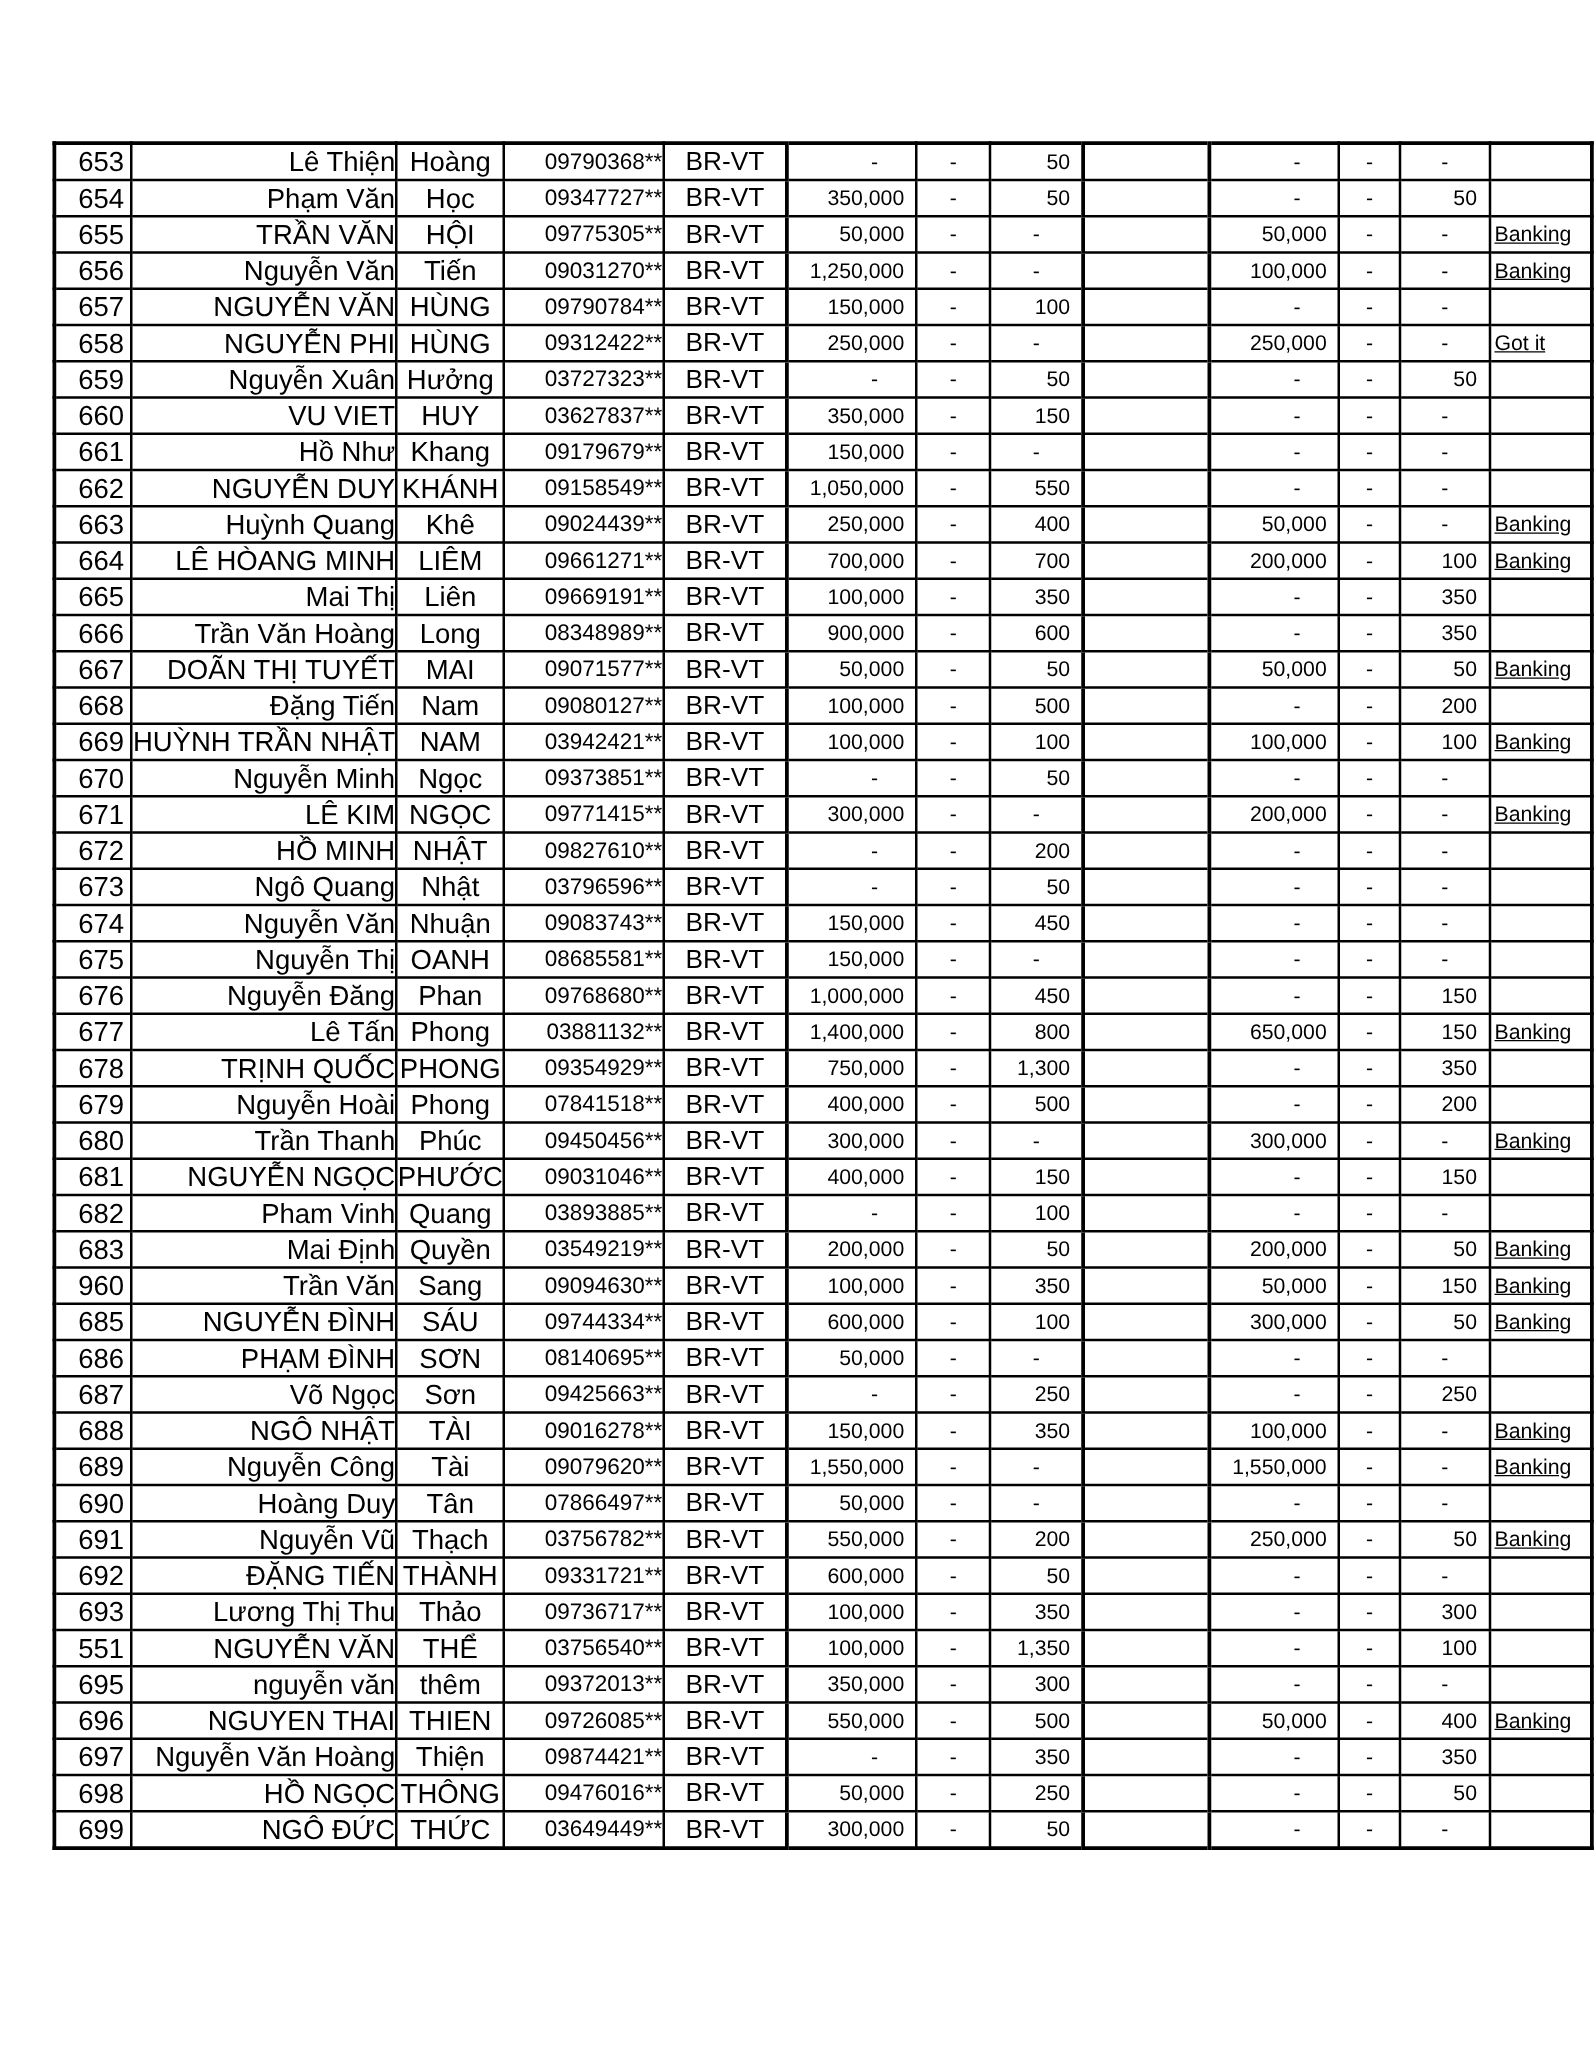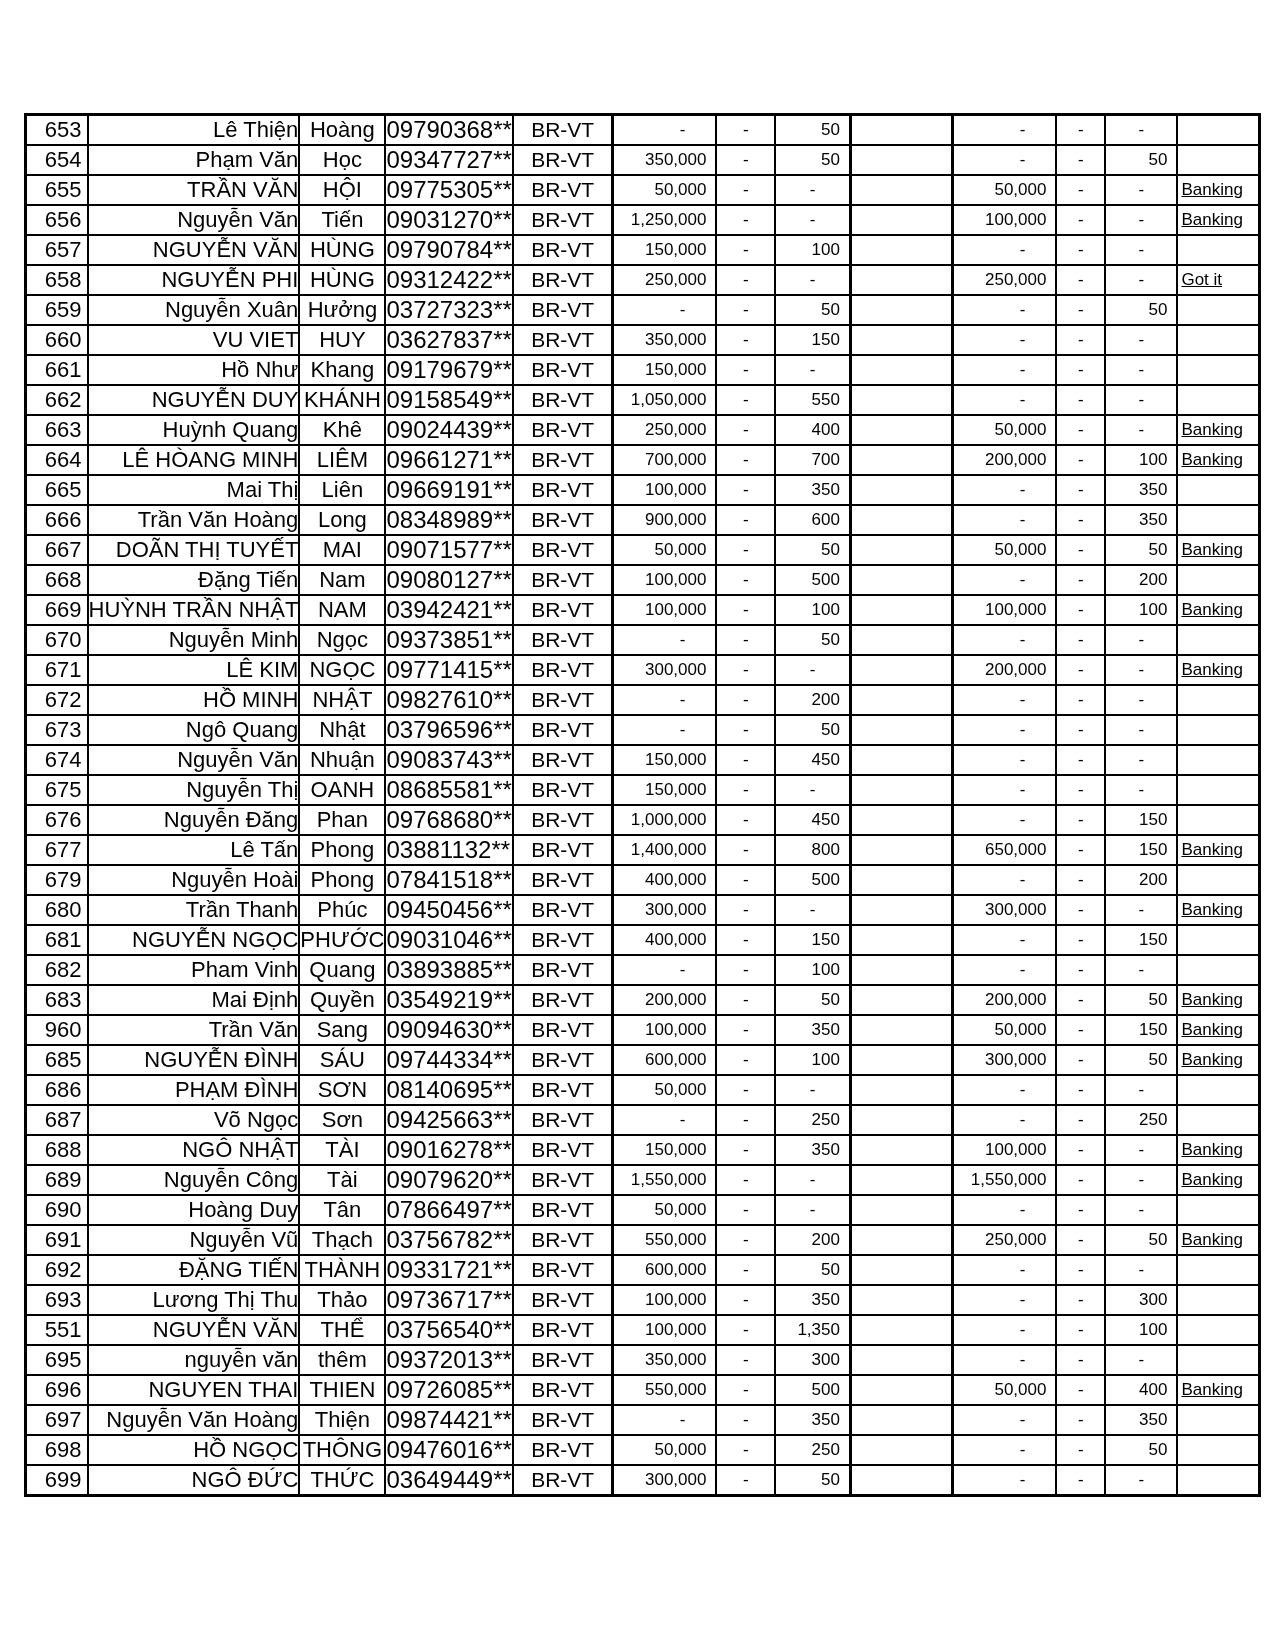--- a/index.html
+++ b/index.html
@@ -2,40 +2,40 @@
 <html><head>
 <meta charset="utf-8">
 <style>
   html,body{margin:0;padding:0;}
   body{
     width:1275px;height:1650px;background:#ffffff;color:#000000;
     font-family:"Liberation Sans","DejaVu Sans",sans-serif;
     position:relative;overflow:hidden;
   }
   table.sheet{
-    position:absolute;left:24px;top:113px;
+    position:absolute;left:42px;top:113px;
     border-collapse:collapse;table-layout:fixed;
     border:3px solid #000;
   }
   col.w-no{width:62px}col.w-first{width:164px}col.w-last{width:80px}
   col.w-phone{width:128px}col.w-loc{width:99px}col.w-a1{width:104px}
   col.w-d1{width:59px}col.w-a2{width:75px}col.w-sp{width:102px}
   col.w-a3{width:104px}col.w-d2{width:49px}col.w-a4{width:72px}
   col.w-note{width:82px}
   td{
     border:2px solid #000;height:27px;padding:0;
     overflow:hidden;white-space:nowrap;vertical-align:middle;
   }
   
   td:nth-child(6){border-left:3px solid #000;}
   td:nth-child(9){border-left:3px solid #000;border-right:3px solid #000;}
   .c-no{text-align:right;padding-right:5px;font-size:22px;}
   .c-name{text-align:right;font-size:22px;}
   .c-last{text-align:center;font-size:22px;}
-  .c-phone{text-align:left;font-size:24px;}
+  .c-phone{text-align:right;font-size:18px;}
   .c-loc{text-align:center;font-size:21px;}
   .c-amt,.c-amt2{text-align:right;padding-right:9px;font-size:17px;}
   .c-dash{text-align:center;font-size:17px;}
   .c-amt.is-dash{text-align:center;padding-right:0;padding-left:36px;}
   .c-amt2.is-dash{text-align:center;padding-right:0;}
   .c-note{text-align:left;padding-left:3px;font-size:17px;text-decoration:underline;}
 </style>
 </head>
 <body>
 
@@ -425,20 +425,35 @@
         <td class="c-amt">1,400,000</td>
         <td class="c-dash is-dash">-</td>
         <td class="c-amt2">800</td>
         <td class="c-sp"></td>
         <td class="c-amt">650,000</td>
         <td class="c-dash is-dash">-</td>
         <td class="c-amt2">150</td>
         <td class="c-note">Banking</td>
       </tr>
       <tr>
+        <td class="c-no">678</td>
+        <td class="c-name">TRỊNH QUỐC</td>
+        <td class="c-last">PHONG</td>
+        <td class="c-phone">09354929**</td>
+        <td class="c-loc">BR-VT</td>
+        <td class="c-amt">750,000</td>
+        <td class="c-dash is-dash">-</td>
+        <td class="c-amt2">1,300</td>
+        <td class="c-sp"></td>
+        <td class="c-amt is-dash">-</td>
+        <td class="c-dash is-dash">-</td>
+        <td class="c-amt2">350</td>
+        <td class="c-note"></td>
+      </tr>
+      <tr>
         <td class="c-no">679</td>
         <td class="c-name">Nguyễn Hoài</td>
         <td class="c-last">Phong</td>
         <td class="c-phone">07841518**</td>
         <td class="c-loc">BR-VT</td>
         <td class="c-amt">400,000</td>
         <td class="c-dash is-dash">-</td>
         <td class="c-amt2">500</td>
         <td class="c-sp"></td>
         <td class="c-amt is-dash">-</td>

